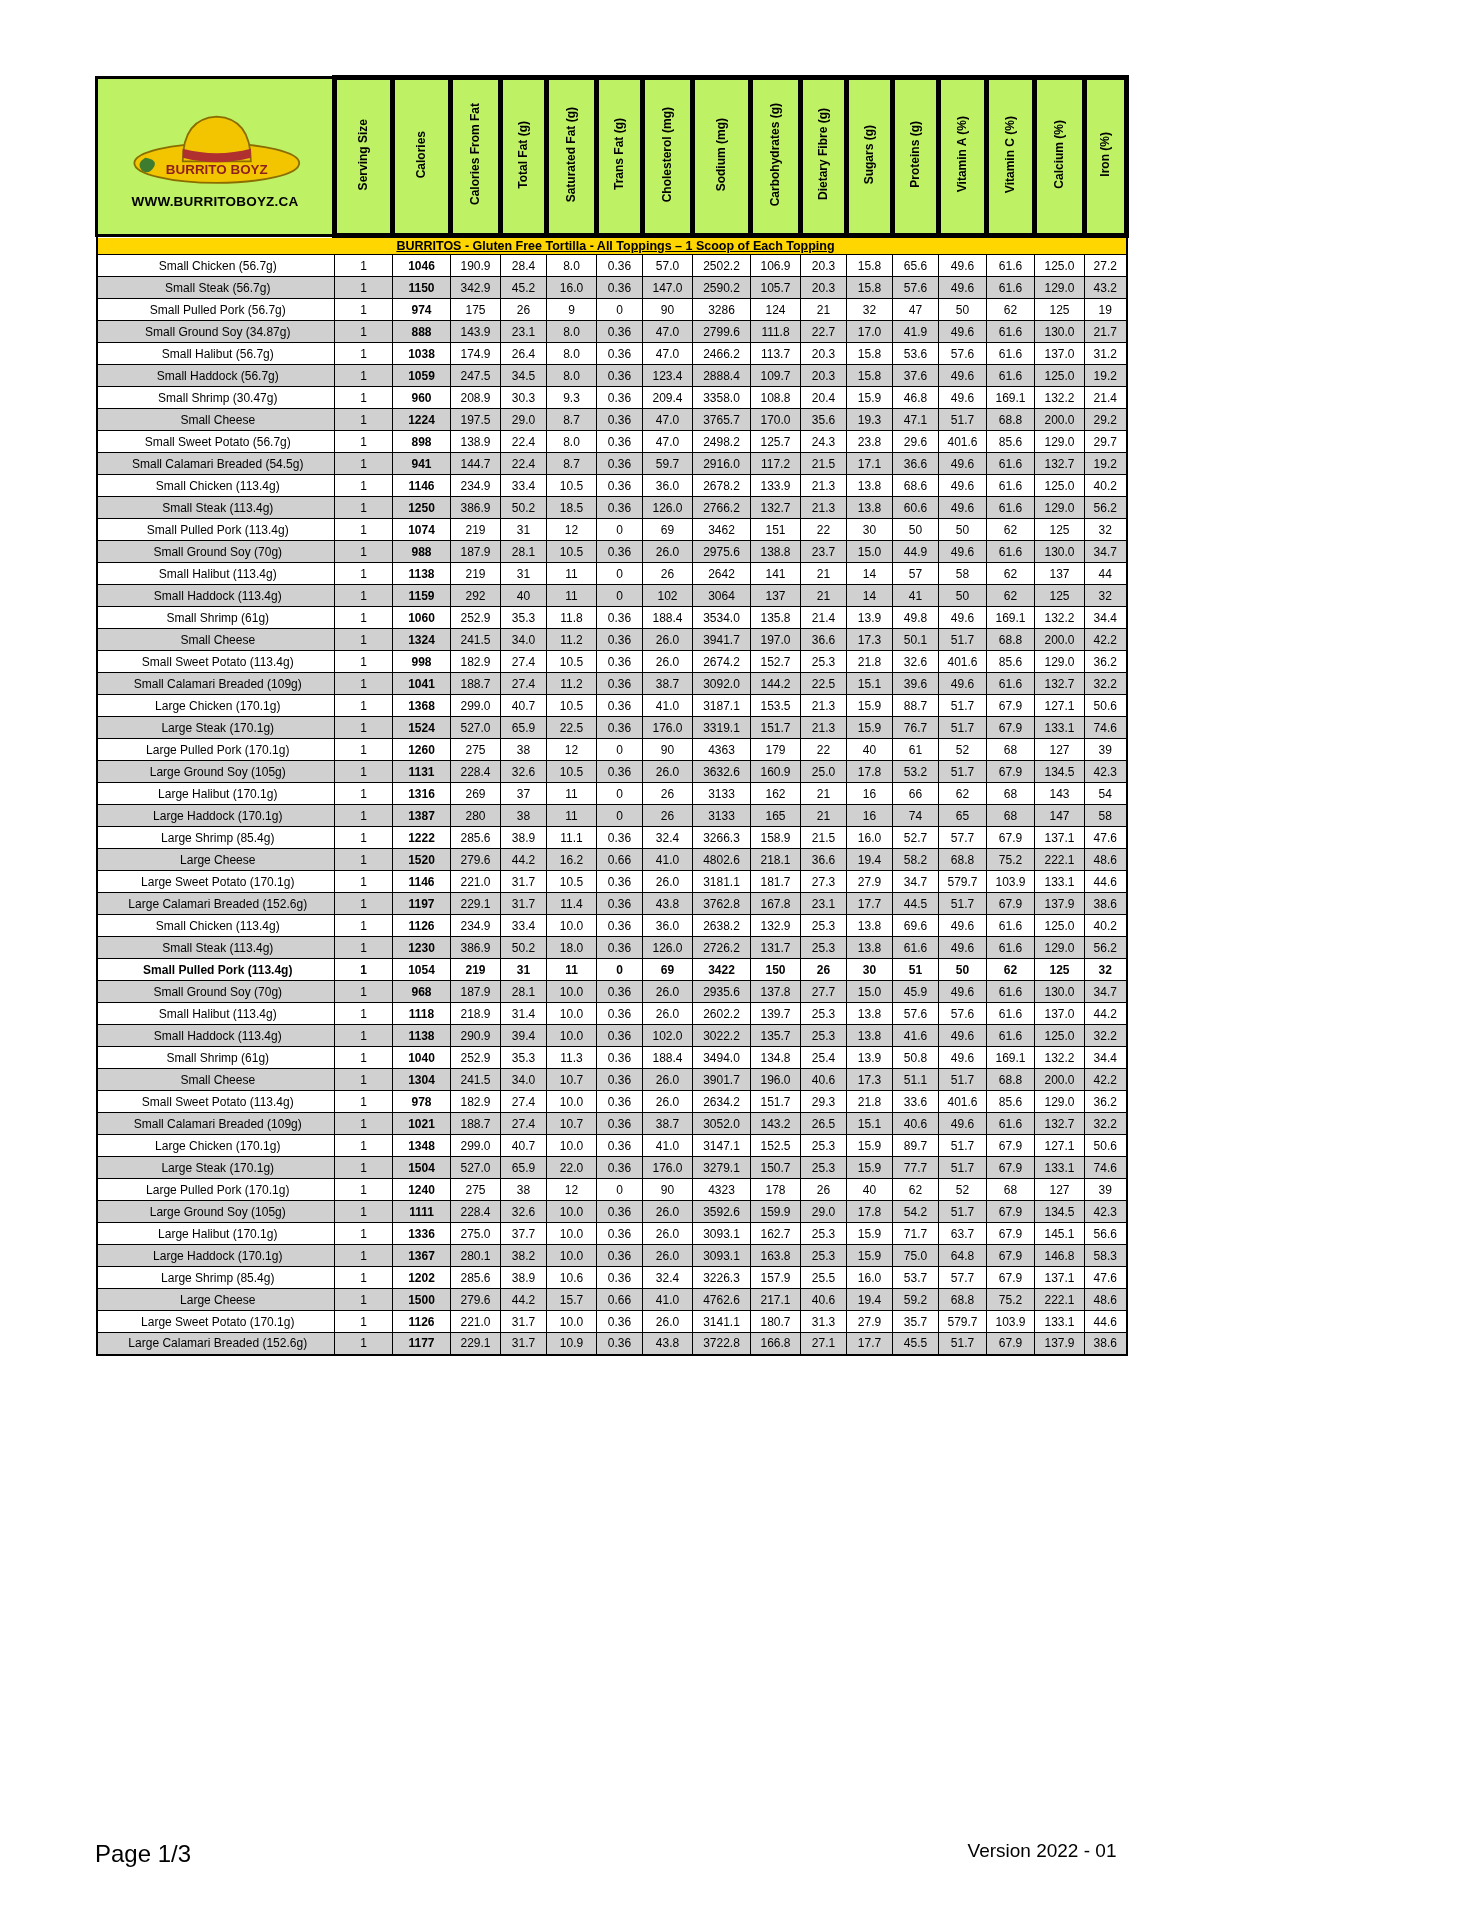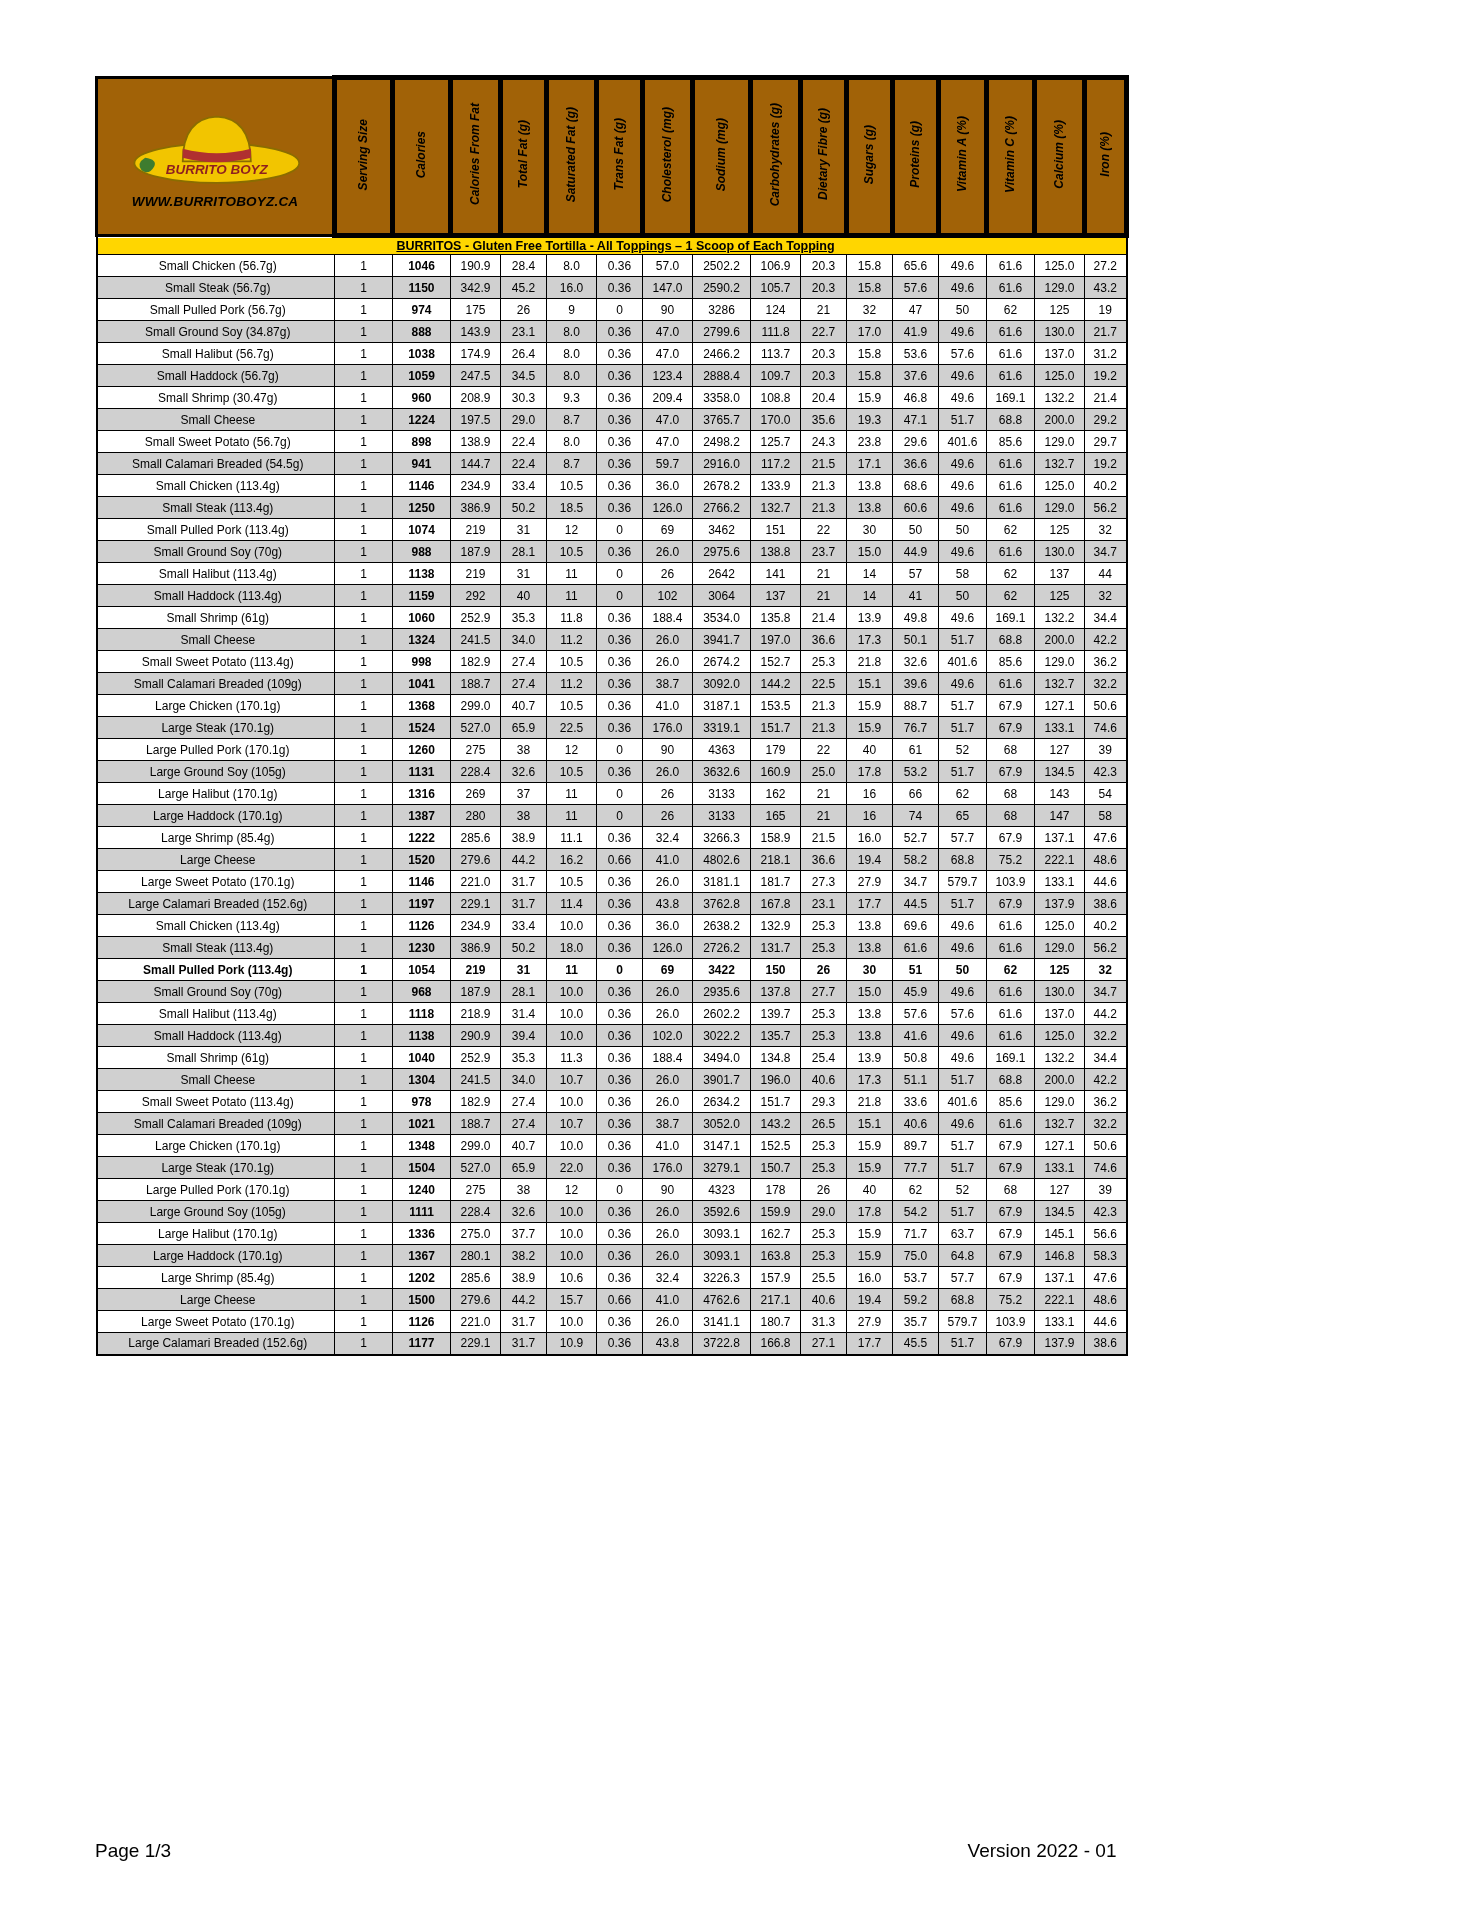--- a/index.html
+++ b/index.html
@@ -26,27 +26,26 @@
     top:75px;
     width:1032px;
   }
   table.nutrition{
     border-collapse:collapse;
     table-layout:fixed;
     width:1030px;
     border:2px solid var(--ink);
   }
   thead th{
-    background:#a16207;
+    background:#bef264;
     border:5px solid var(--ink);
     height:158px;
     vertical-align:middle;
     text-align:center;
     padding:2px;
-    font-style:italic;
   }
   thead th.logo-cell{
     border:3px solid var(--ink);
     padding:4px 2px;
   }
   thead th .vlab{
     display:inline-block;
     writing-mode:vertical-rl;
     transform:rotate(180deg);
     font-weight:bold;
@@ -97,21 +96,21 @@
   tbody td.cal{
     font-weight:bold;
   }
   tbody tr.bold-row td{
     font-weight:bold;
   }
   .footer-left{
     position:absolute;
     left:95px;
     top:1840px;
-    font-size:19px;
+    font-size:24px;
   }
   .footer-right{
     position:absolute;
     left:957px;
     top:1840px;
     width:170px;
     text-align:center;
     font-size:19px;
     white-space:nowrap;
   }

